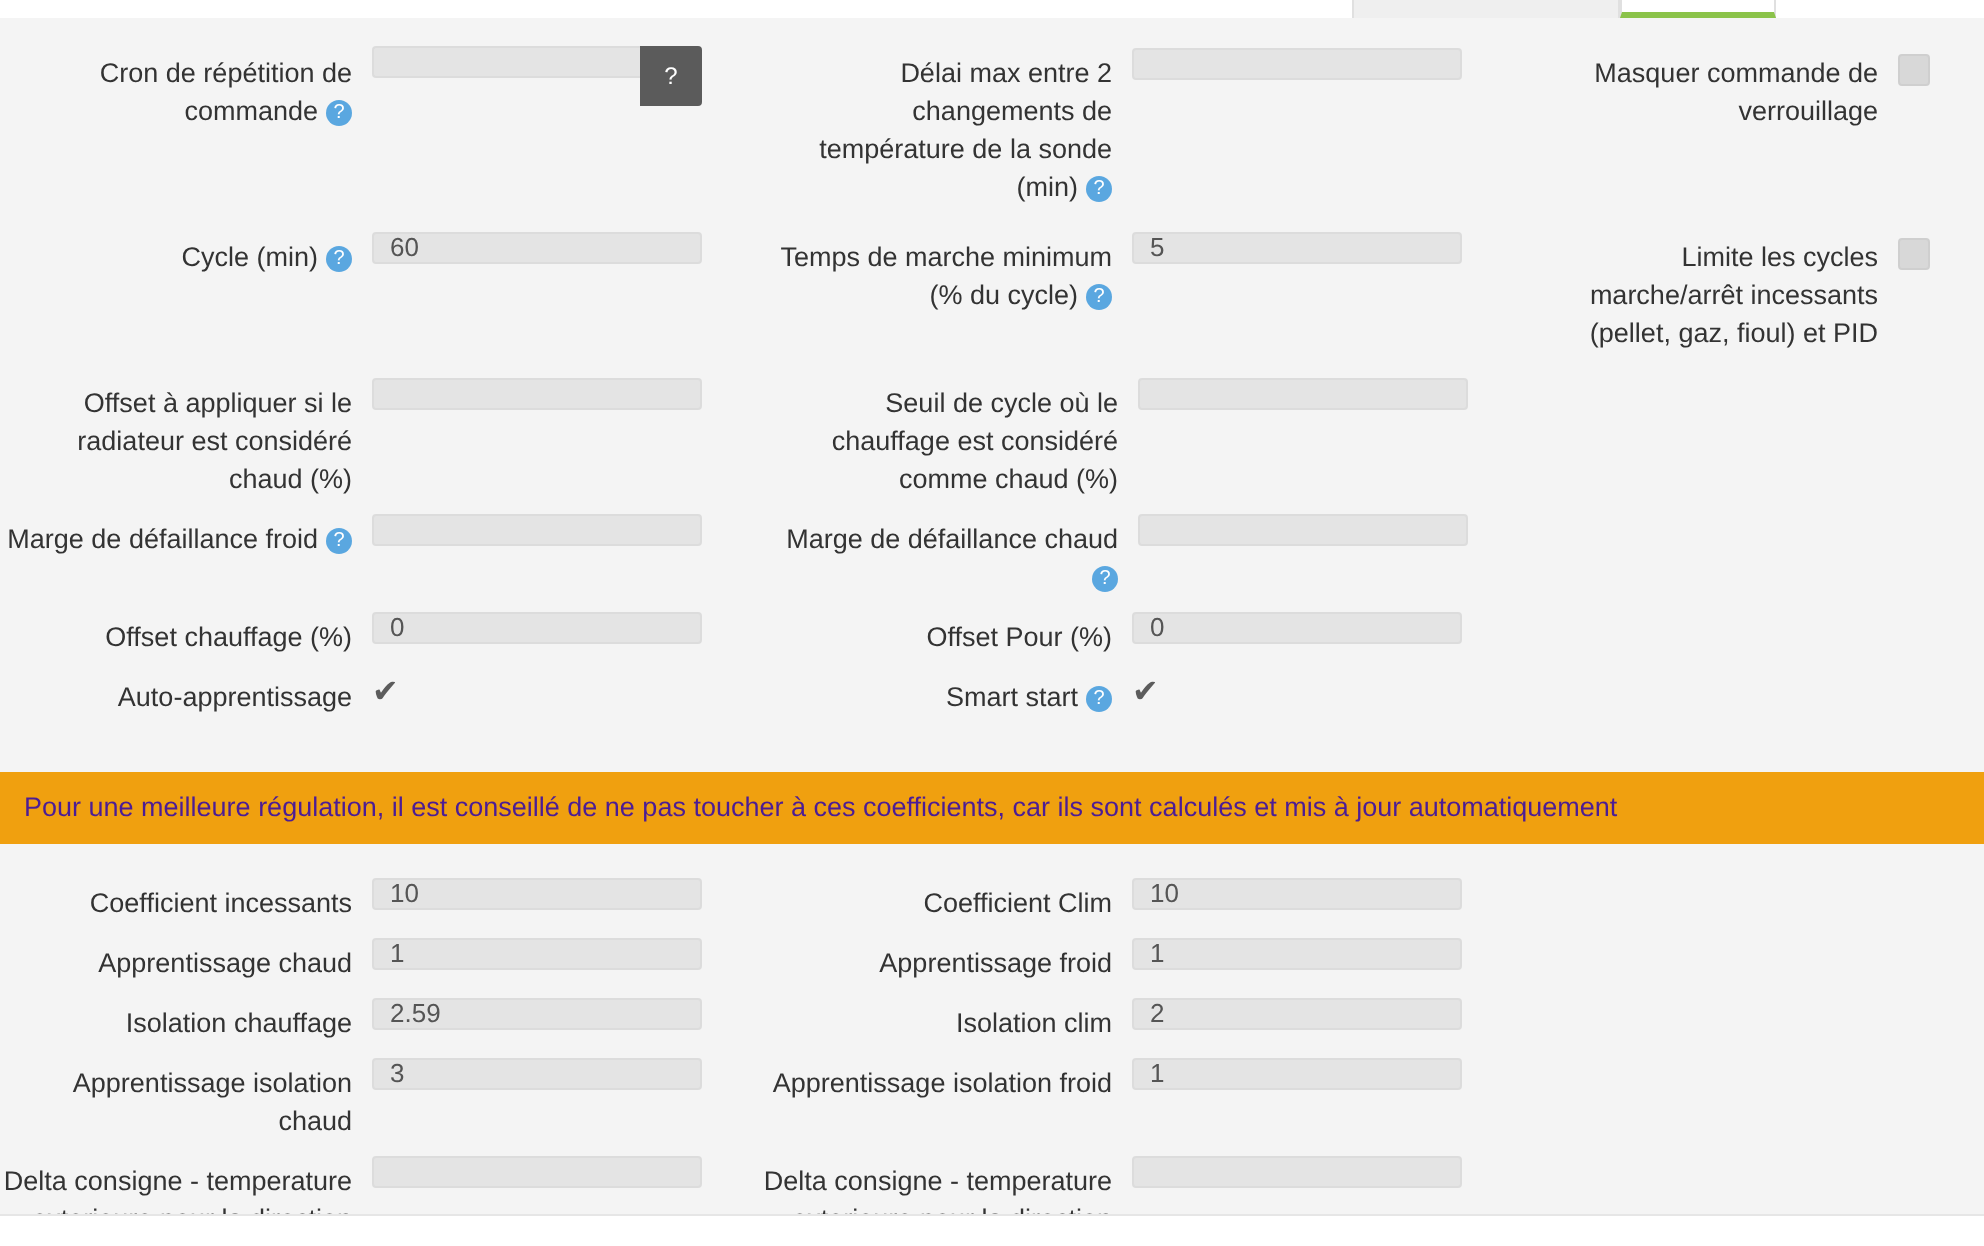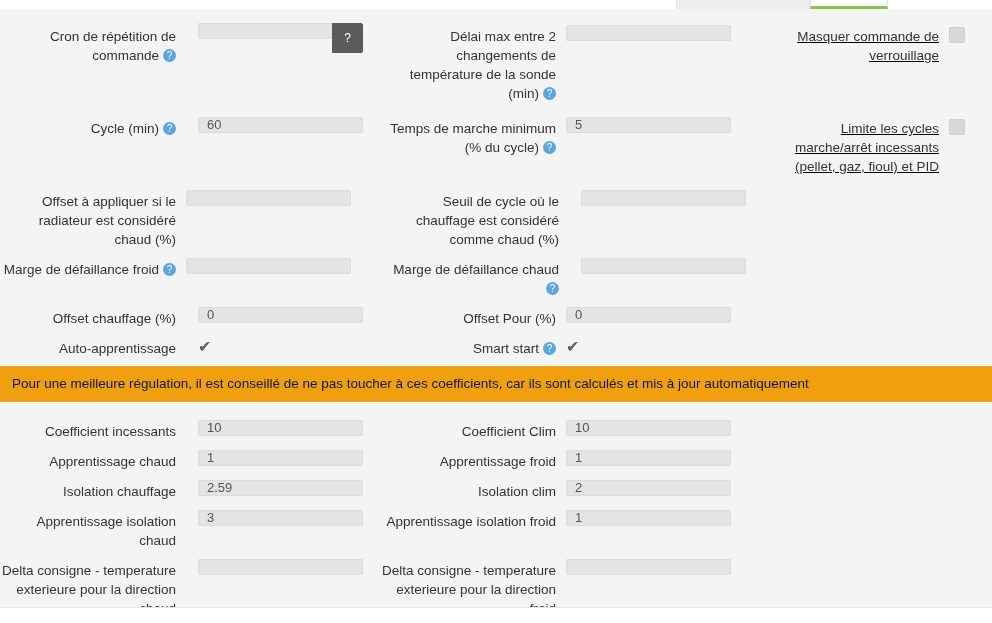--- a/index.html
+++ b/index.html
@@ -45,23 +45,23 @@
 
   .row {
     display: flex;
     width: 992px;
   }
   .col {
     display: flex;
     align-items: flex-start;
     padding: 0 0 0 0;
   }
-  .col.c1 { width: 380px; gap: 12px; }
+  .col.c1 { width: 380px; }
   .col.c2 { width: 383px; }
-  .col.c3 { width: 229px; text-decoration: underline; }
+  .col.c3 { width: 229px; }
 
   .lbl {
     font-size: 13.5px;
     color: #333333;
     text-align: right;
     line-height: 19px;
     padding-top: 4px;
     padding-right: 10px;
   }
   .c1 .lbl { width: 186px; }
@@ -129,24 +129,24 @@
     background: #d8d8d8;
     border: 1px solid #cfcfcf;
     border-radius: 2px;
     margin-top: 4px;
     cursor: pointer;
   }
 
   .banner {
     width: 992px;
     background: #f0a00f;
-    color: #0f172a;
+    color: #4c1d95;
     font-size: 13.5px;
     padding: 9px 12px;
-    margin-top: 8px;
+    margin-top: 28px;
     line-height: 18px;
   }
   .afterbanner { padding-top: 16px; }
 
   .spacer8 { height: 12px; }
   .spacer4 { height: 7px; }
 
   .footer {
     position: absolute;
     left: 0; bottom: 0;

